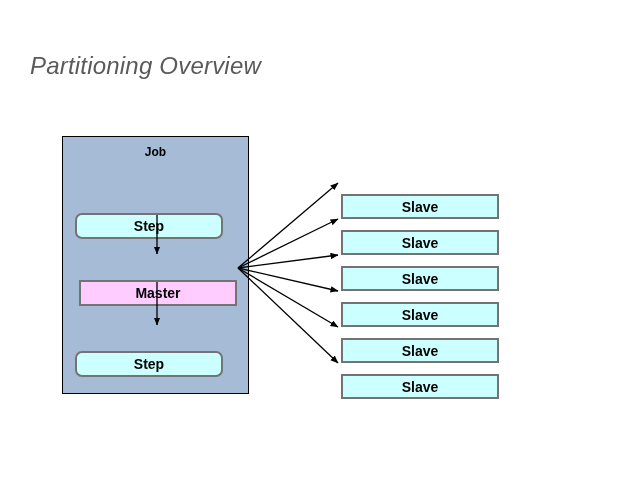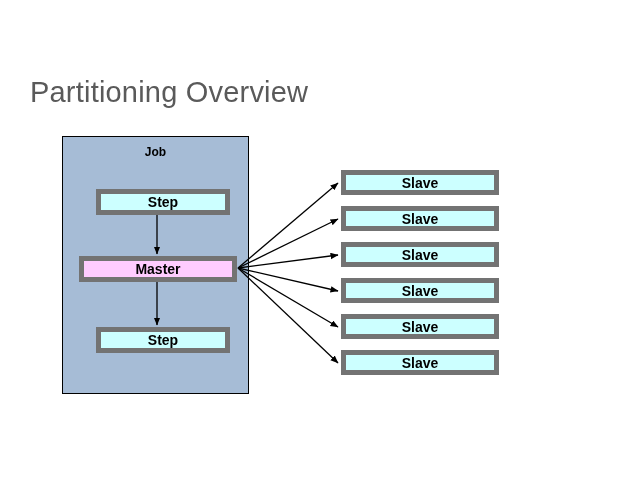--- a/index.html
+++ b/index.html
@@ -13,27 +13,28 @@
   #canvas {
     position: relative;
     width: 642px;
     height: 491px;
     background: #ffffff;
     overflow: hidden;
   }
   #slide-title {
     position: absolute;
     left: 30px;
-    top: 76px;
-    font-size: 29px;
+    top: 52px;
+    font-size: 24px;
     font-weight: 400;
     color: #5a5a5a;
     letter-spacing: 0.2px;
     white-space: nowrap;
     font-family: "Liberation Sans", sans-serif;
+    font-style: italic;
   }
   #job-container {
     position: absolute;
     left: 62px;
     top: 136px;
     width: 187px;
     height: 258px;
     background: #a6bcd6;
     border: 1px solid #000000;
     box-sizing: border-box;
@@ -44,33 +45,35 @@
     top: 8px;
     width: 100%;
     text-align: center;
     font-size: 12px;
     font-weight: bold;
     color: #000000;
   }
   .node-box {
     position: absolute;
     box-sizing: border-box;
-    border: 5px solid #737373;
+    border: 2px solid #737373;
     display: flex;
     align-items: center;
     justify-content: center;
     font-size: 14px;
     font-weight: bold;
     color: #000000;
+    margin-top: 24px;
   }
   .step-box {
-    left: 96px;
-    width: 134px;
+    left: 75px;
+    width: 148px;
     height: 26px;
     background: #ccffff;
+    border-radius: 7px;
   }
   #step-top   { top: 189px; }
   #master-box {
     left: 79px;
     top: 256px;
     width: 158px;
     height: 26px;
     background: #ffccff;
   }
   #step-bottom { top: 327px; }

